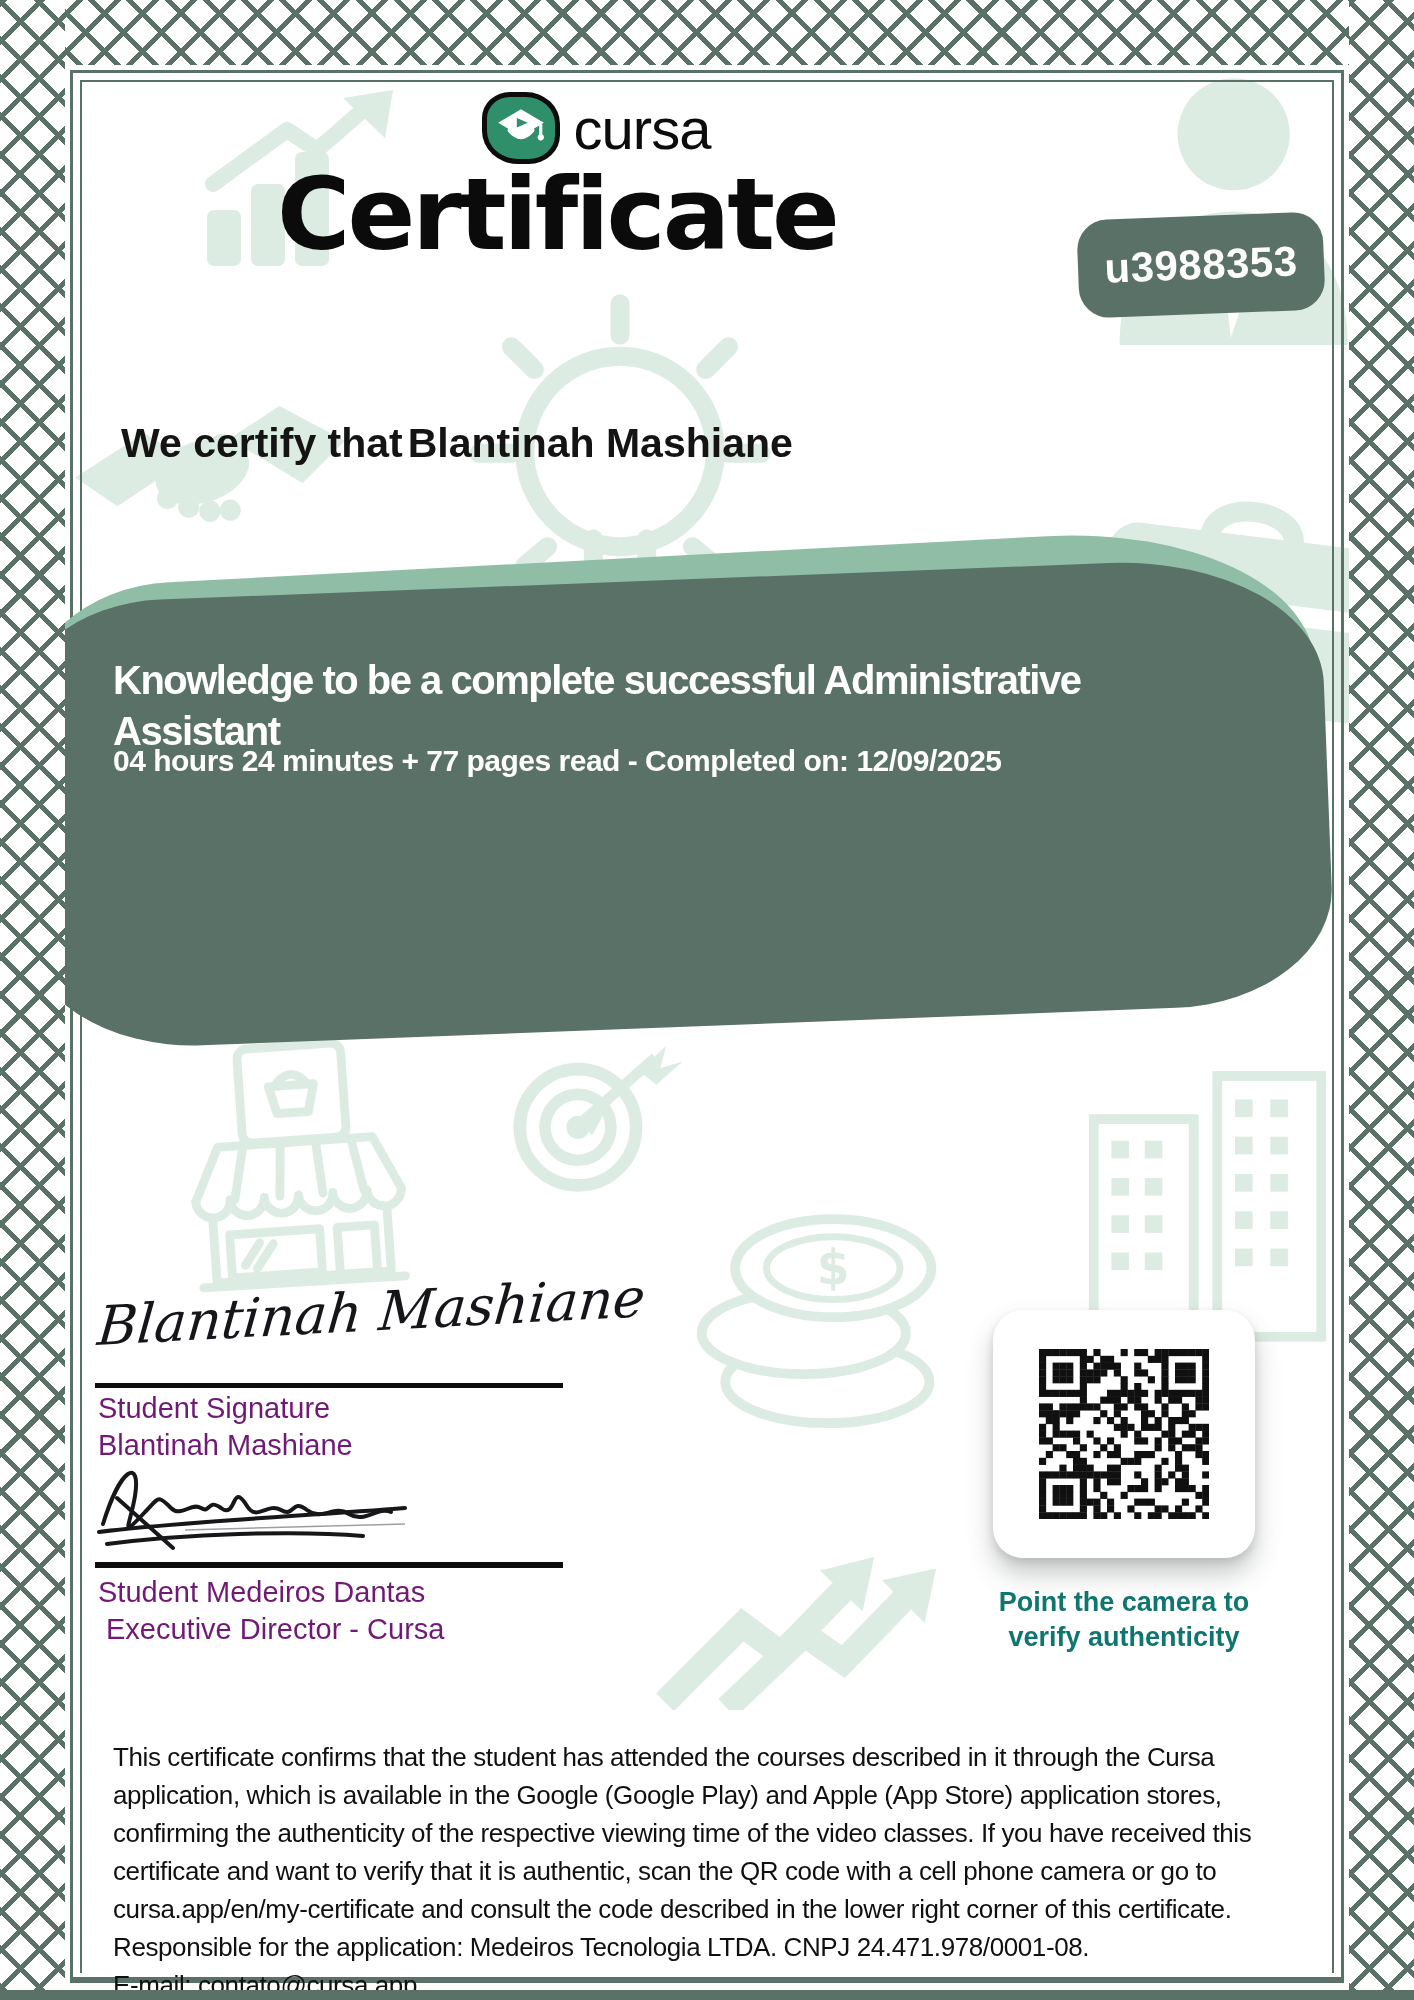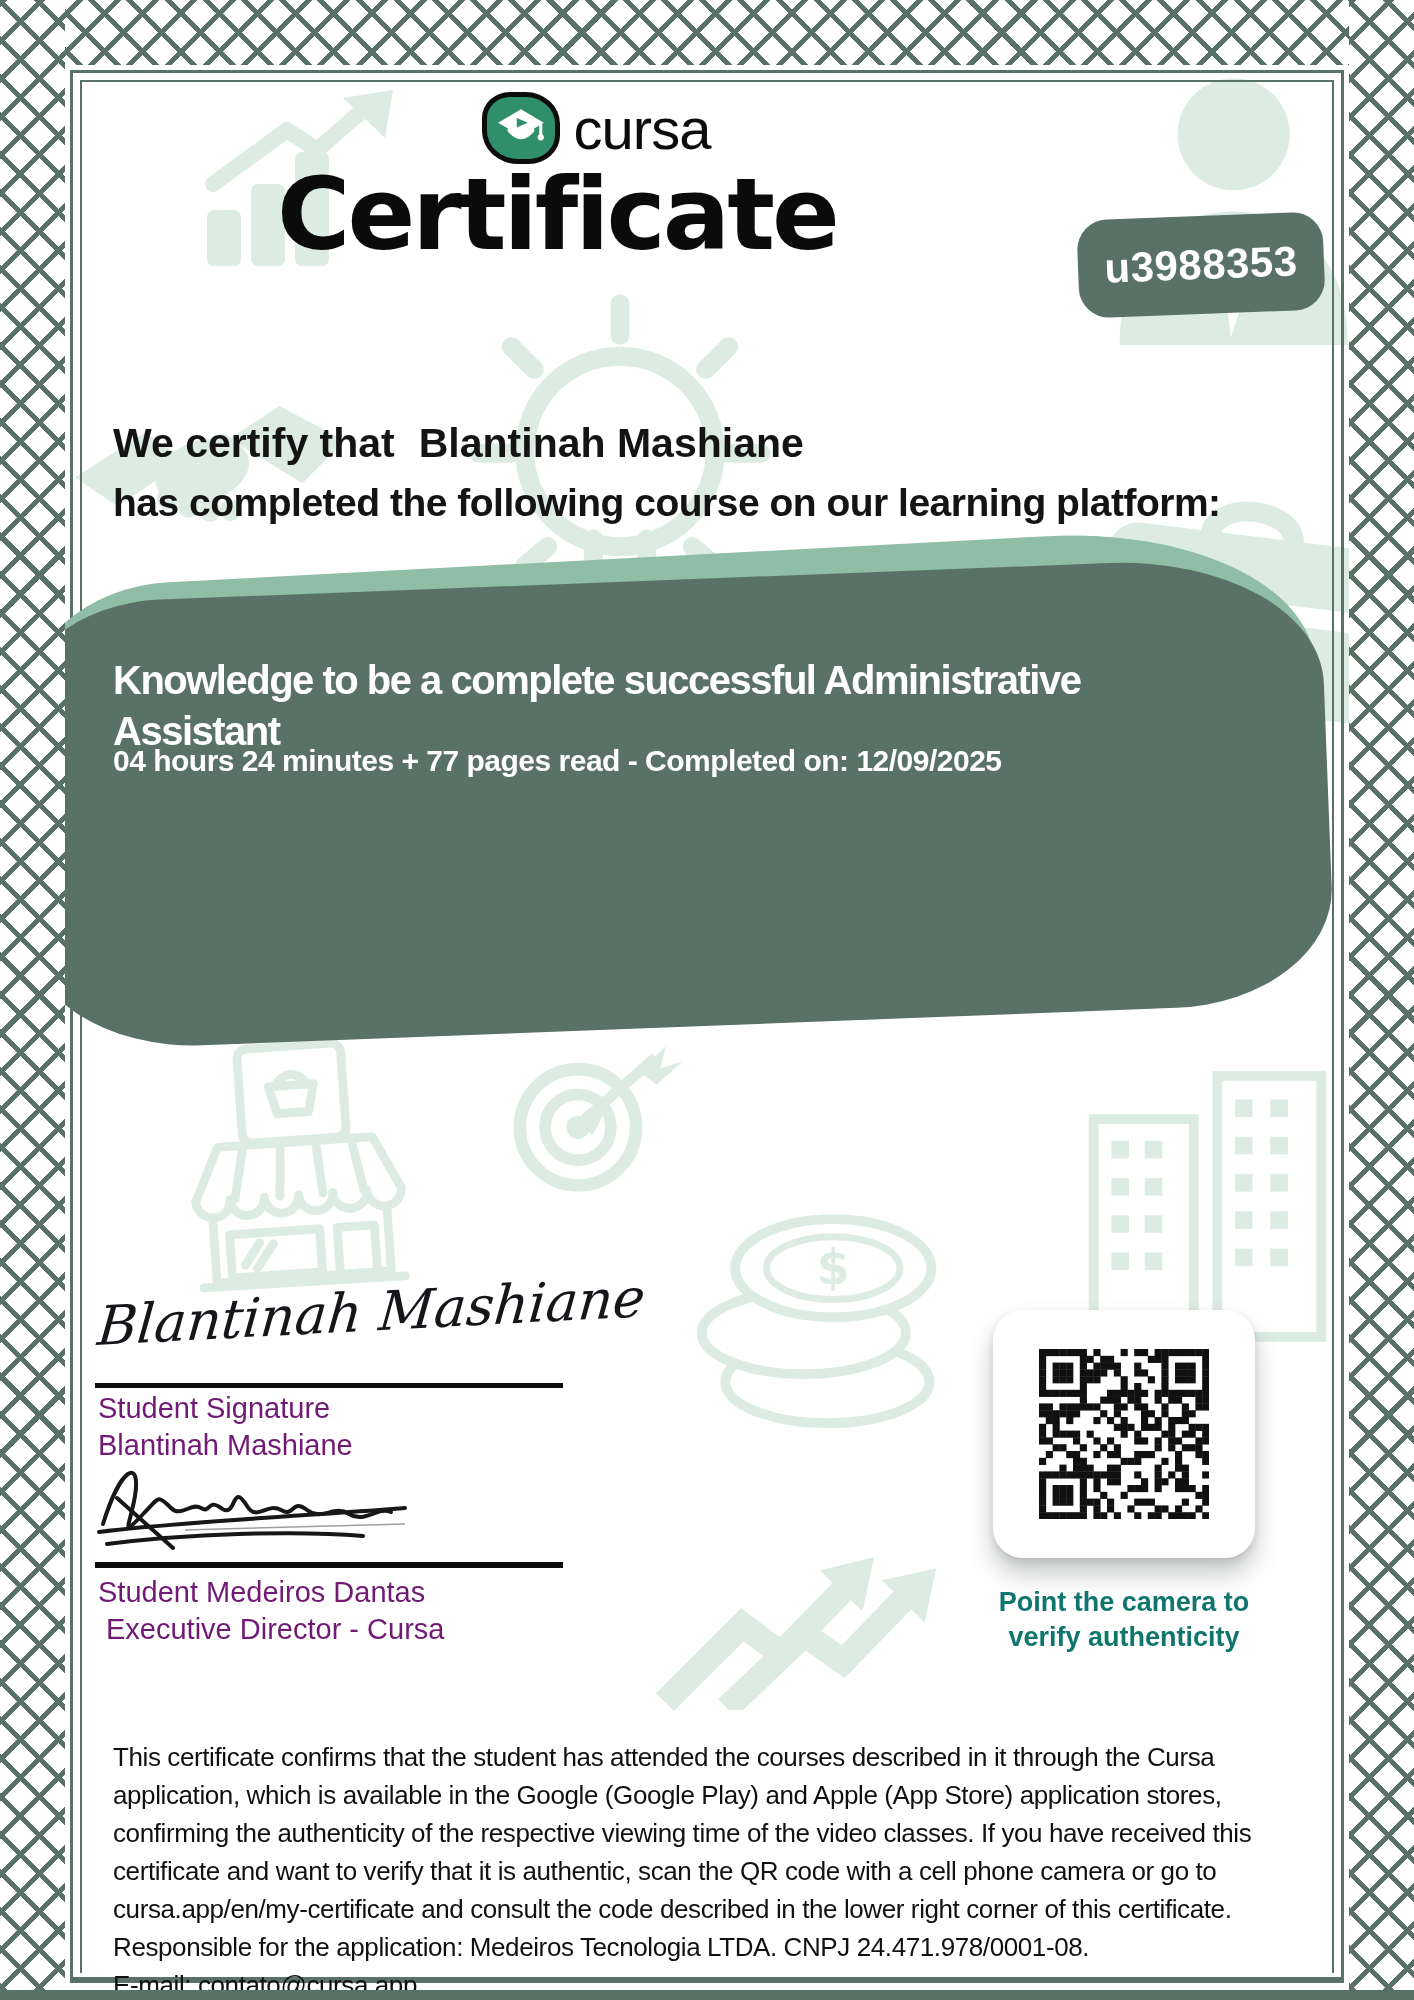--- a/index.html
+++ b/index.html
@@ -41,21 +41,21 @@
     border-radius:36% 44% 40% 46%;display:flex;align-items:center;justify-content:center;}
   .brand{font-size:58px;font-weight:normal;letter-spacing:-1px;color:#0c0c0c;}
   .title{left:0;top:156px;width:1114px;text-align:center;z-index:5;
     font-family:"DejaVu Sans", sans-serif;font-size:100px;font-weight:800;letter-spacing:-3px;color:#0b0b0b;}
   .badge{left:1078px;top:216px;width:246px;height:98px;background:var(--sage);border-radius:30px;
     transform:rotate(-2.2deg);display:flex;align-items:center;justify-content:center;z-index:5;}
   .badge span{color:#fff;font-size:42px;font-weight:bold;letter-spacing:0.5px;}
 
   
   .certify{left:113px;top:420px;z-index:5;}
-  .certify .row1{display:flex;gap:24px;align-items:baseline;font-size:41px;font-weight:bold;color:#141414;}
+  .certify .row1{display:flex;gap:5px;align-items:baseline;font-size:41px;font-weight:bold;color:#141414;margin-left:8px;}
   .certify .row2{margin-top:14px;font-size:39px;font-weight:bold;color:#141414;letter-spacing:-0.5px;}
 
   
   .blob-mint{left:30px;top:556px;width:1290px;height:452px;background:var(--mint);
     border-radius:150px 260px 180px 200px / 120px 140px 130px 150px;transform:rotate(-3deg);z-index:3;}
   .blob-dark{left:18px;top:580px;width:1310px;height:447px;background:var(--sage);
     border-radius:150px 210px 160px 175px / 115px 128px 115px 125px;transform:rotate(-2.2deg);z-index:3;}
   .course-title{left:113px;top:655px;width:1010px;z-index:4;color:#fff;
     font-size:40px;font-weight:bold;letter-spacing:-1.5px;line-height:51px;}
   .course-meta{left:113px;top:744px;width:1010px;z-index:4;color:#fff;
@@ -251,21 +251,20 @@
 
 <div class="abs badge">
   <span>u3988353</span>
 </div>
 
 <div class="abs certify">
   <div class="row1">
     <span>We certify that</span>
     <span>Blantinah Mashiane</span>
   </div>
-  <div class="row2">has completed the following course on our learning platform:</div>
 </div>
 
 <div class="abs blob-mint"></div>
 <div class="abs blob-dark"></div>
 <div class="abs course-title">Knowledge to be a complete successful Administrative Assistant</div>
 <div class="abs course-meta">04 hours 24 minutes + 77 pages read - Completed on: 12/09/2025</div>
 
 <div class="abs sig-script">Blantinah Mashiane</div>
 <div class="abs sig-line line1"></div>
 <div class="abs sig-label lab-role1">Student Signature</div>

